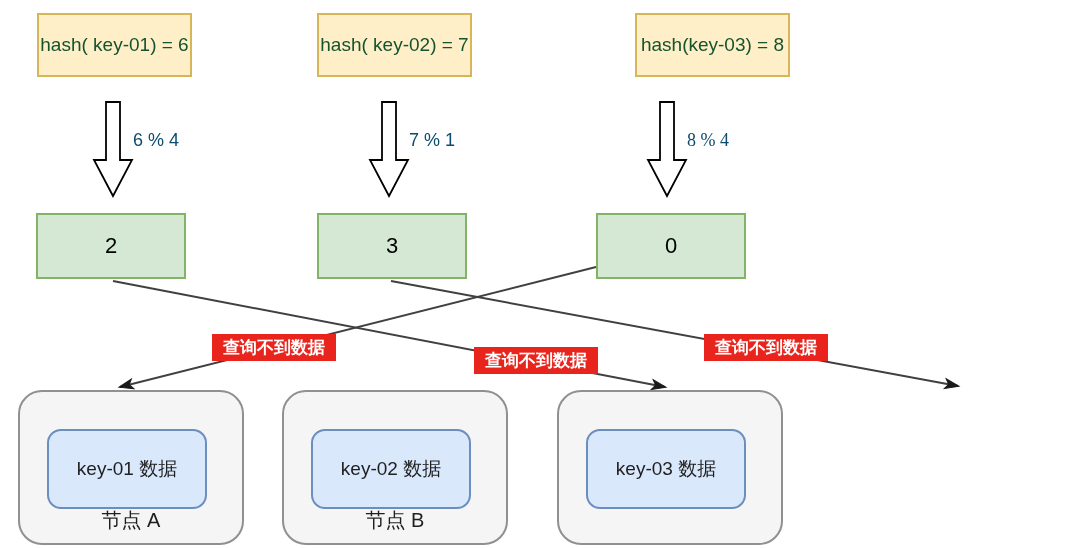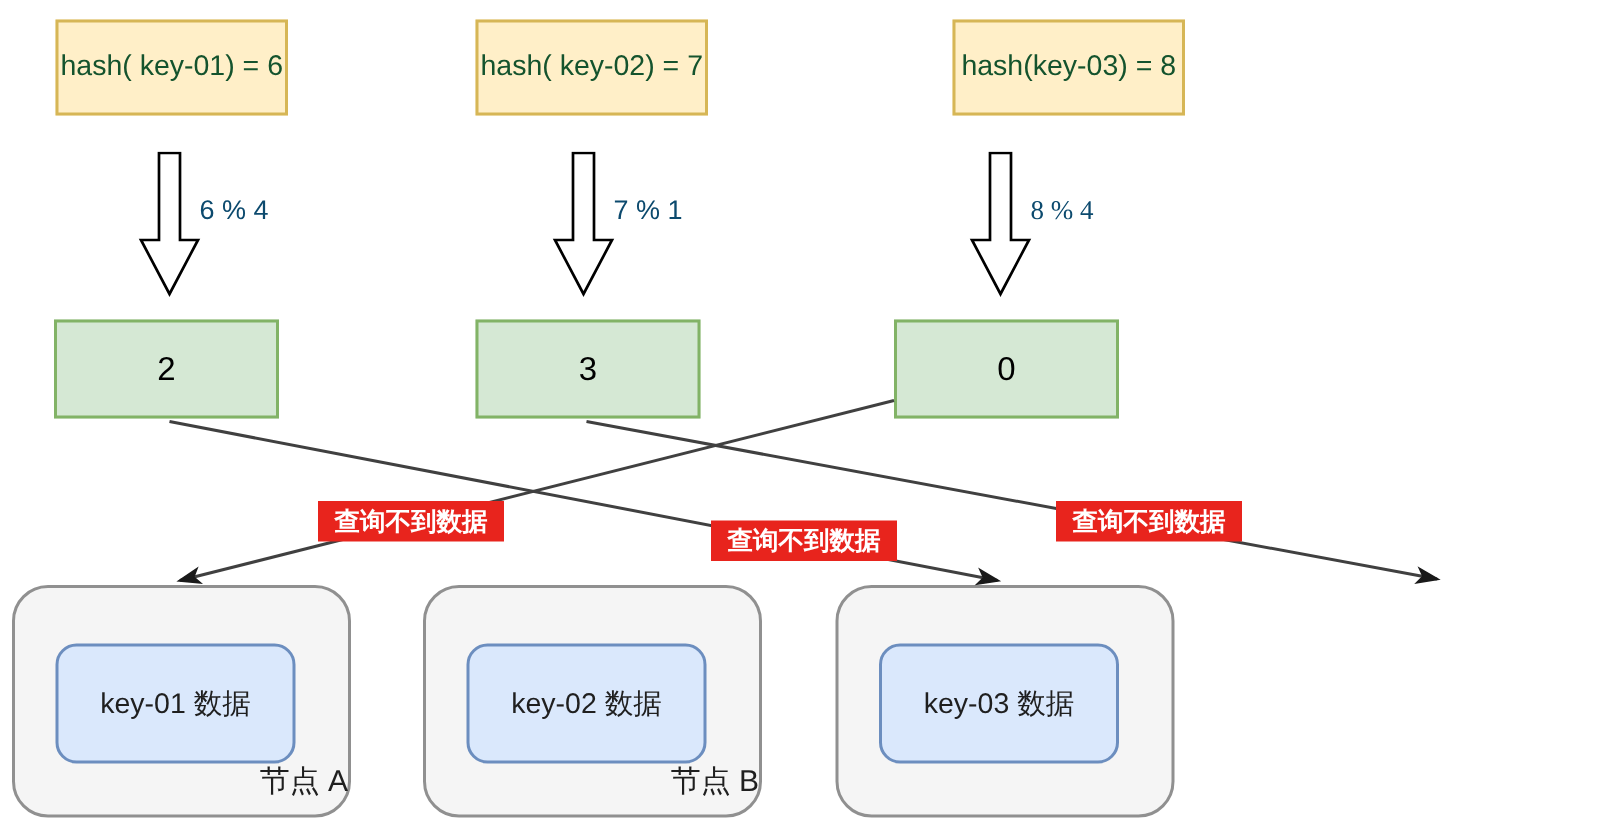--- a/index.html
+++ b/index.html
@@ -106,21 +106,21 @@
   }
   .node-new {
     background: #ffe6cc;
     border: 2px solid #d79b00;
     display: flex;
     align-items: center;
     justify-content: center;
     font-size: 20px;
     color: #1f1f1f;
   }
-  .node-a { left: 8px;   top: 390px; padding-left: 28px; }
+  .node-a { left: 18px;   top: 390px; padding-left: 28px; }
   .node-b { left: 282px; top: 390px; }
   .node-c { left: 557px; top: 390px; }
   .node-d { left: 853px; top: 387px; width: 225px; }
 
   .data-box {
     position: absolute;
     left: 27px;
     top: 37px;
     width: 160px;
     height: 80px;
@@ -132,21 +132,21 @@
     align-items: center;
     justify-content: center;
     font-size: 19px;
     color: #1f1f1f;
   }
   .node-title {
     position: absolute;
     left: 0;
     bottom: 9px;
     width: 100%;
-    text-align: right;
+    text-align: center;
     font-size: 20px;
     color: #1f1f1f;
     margin-top: 36px;
   }
 </style>
 </head>
 <body>
 
 <div class="canvas">
 

